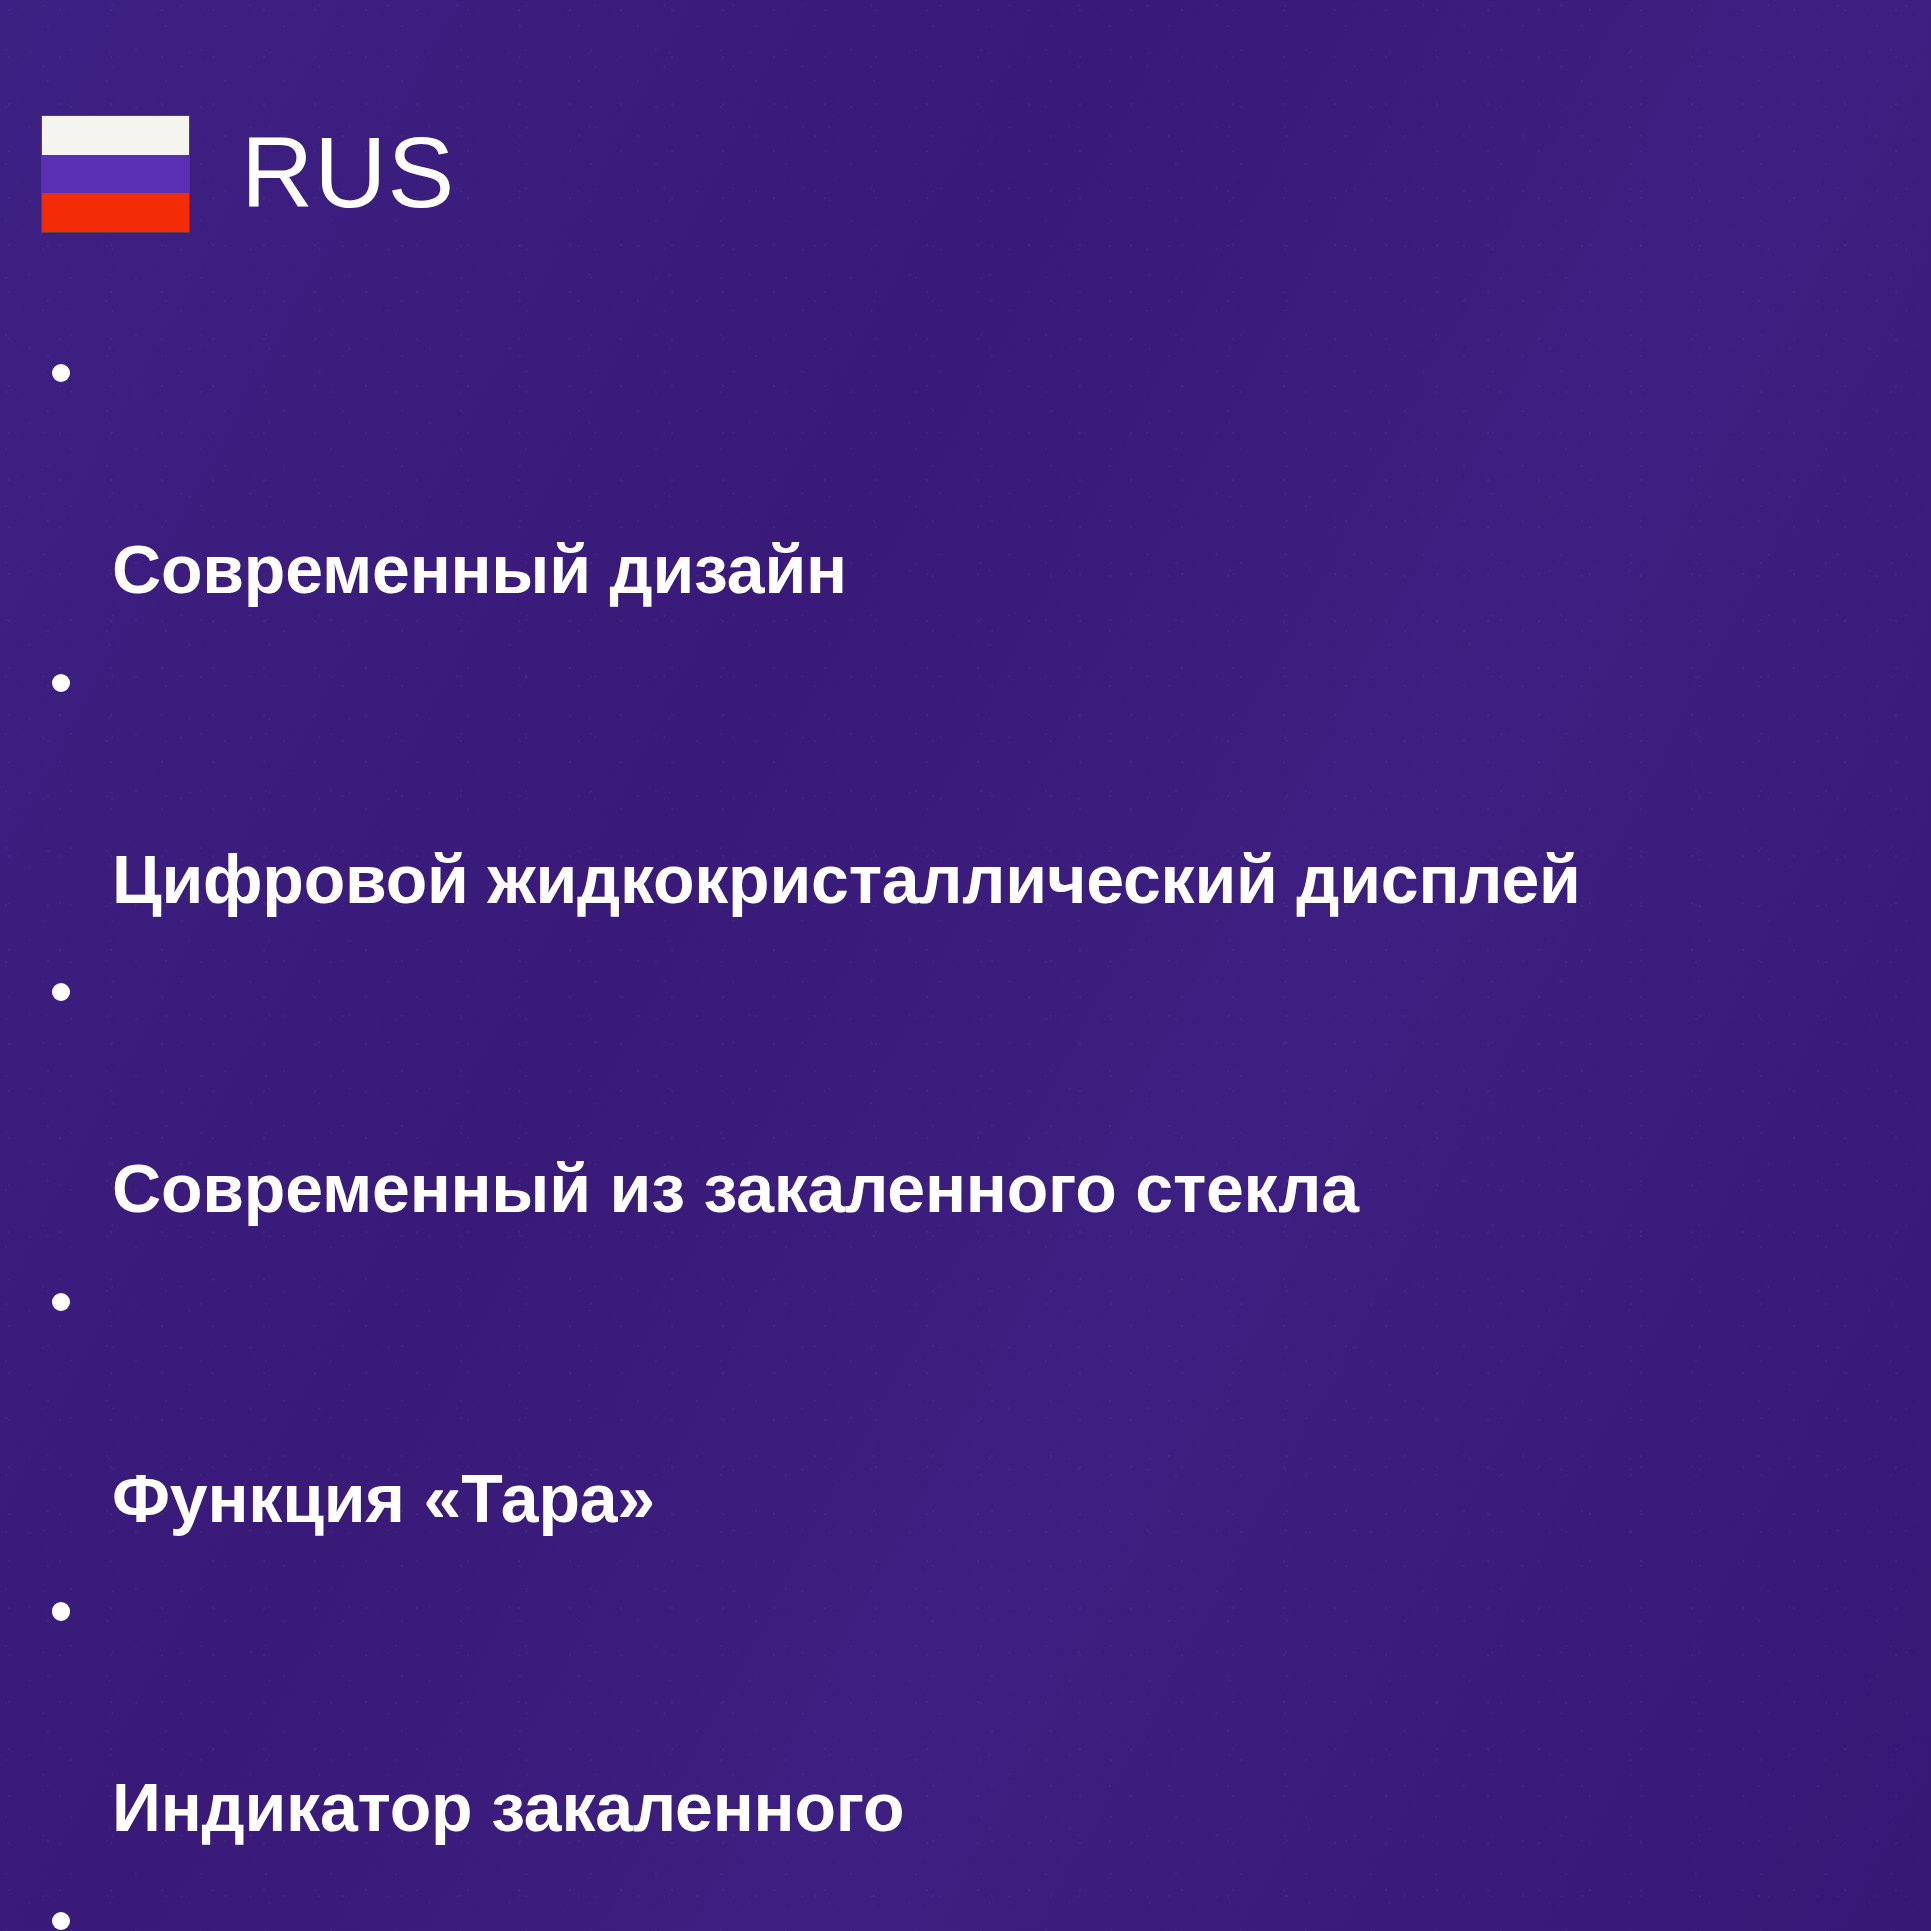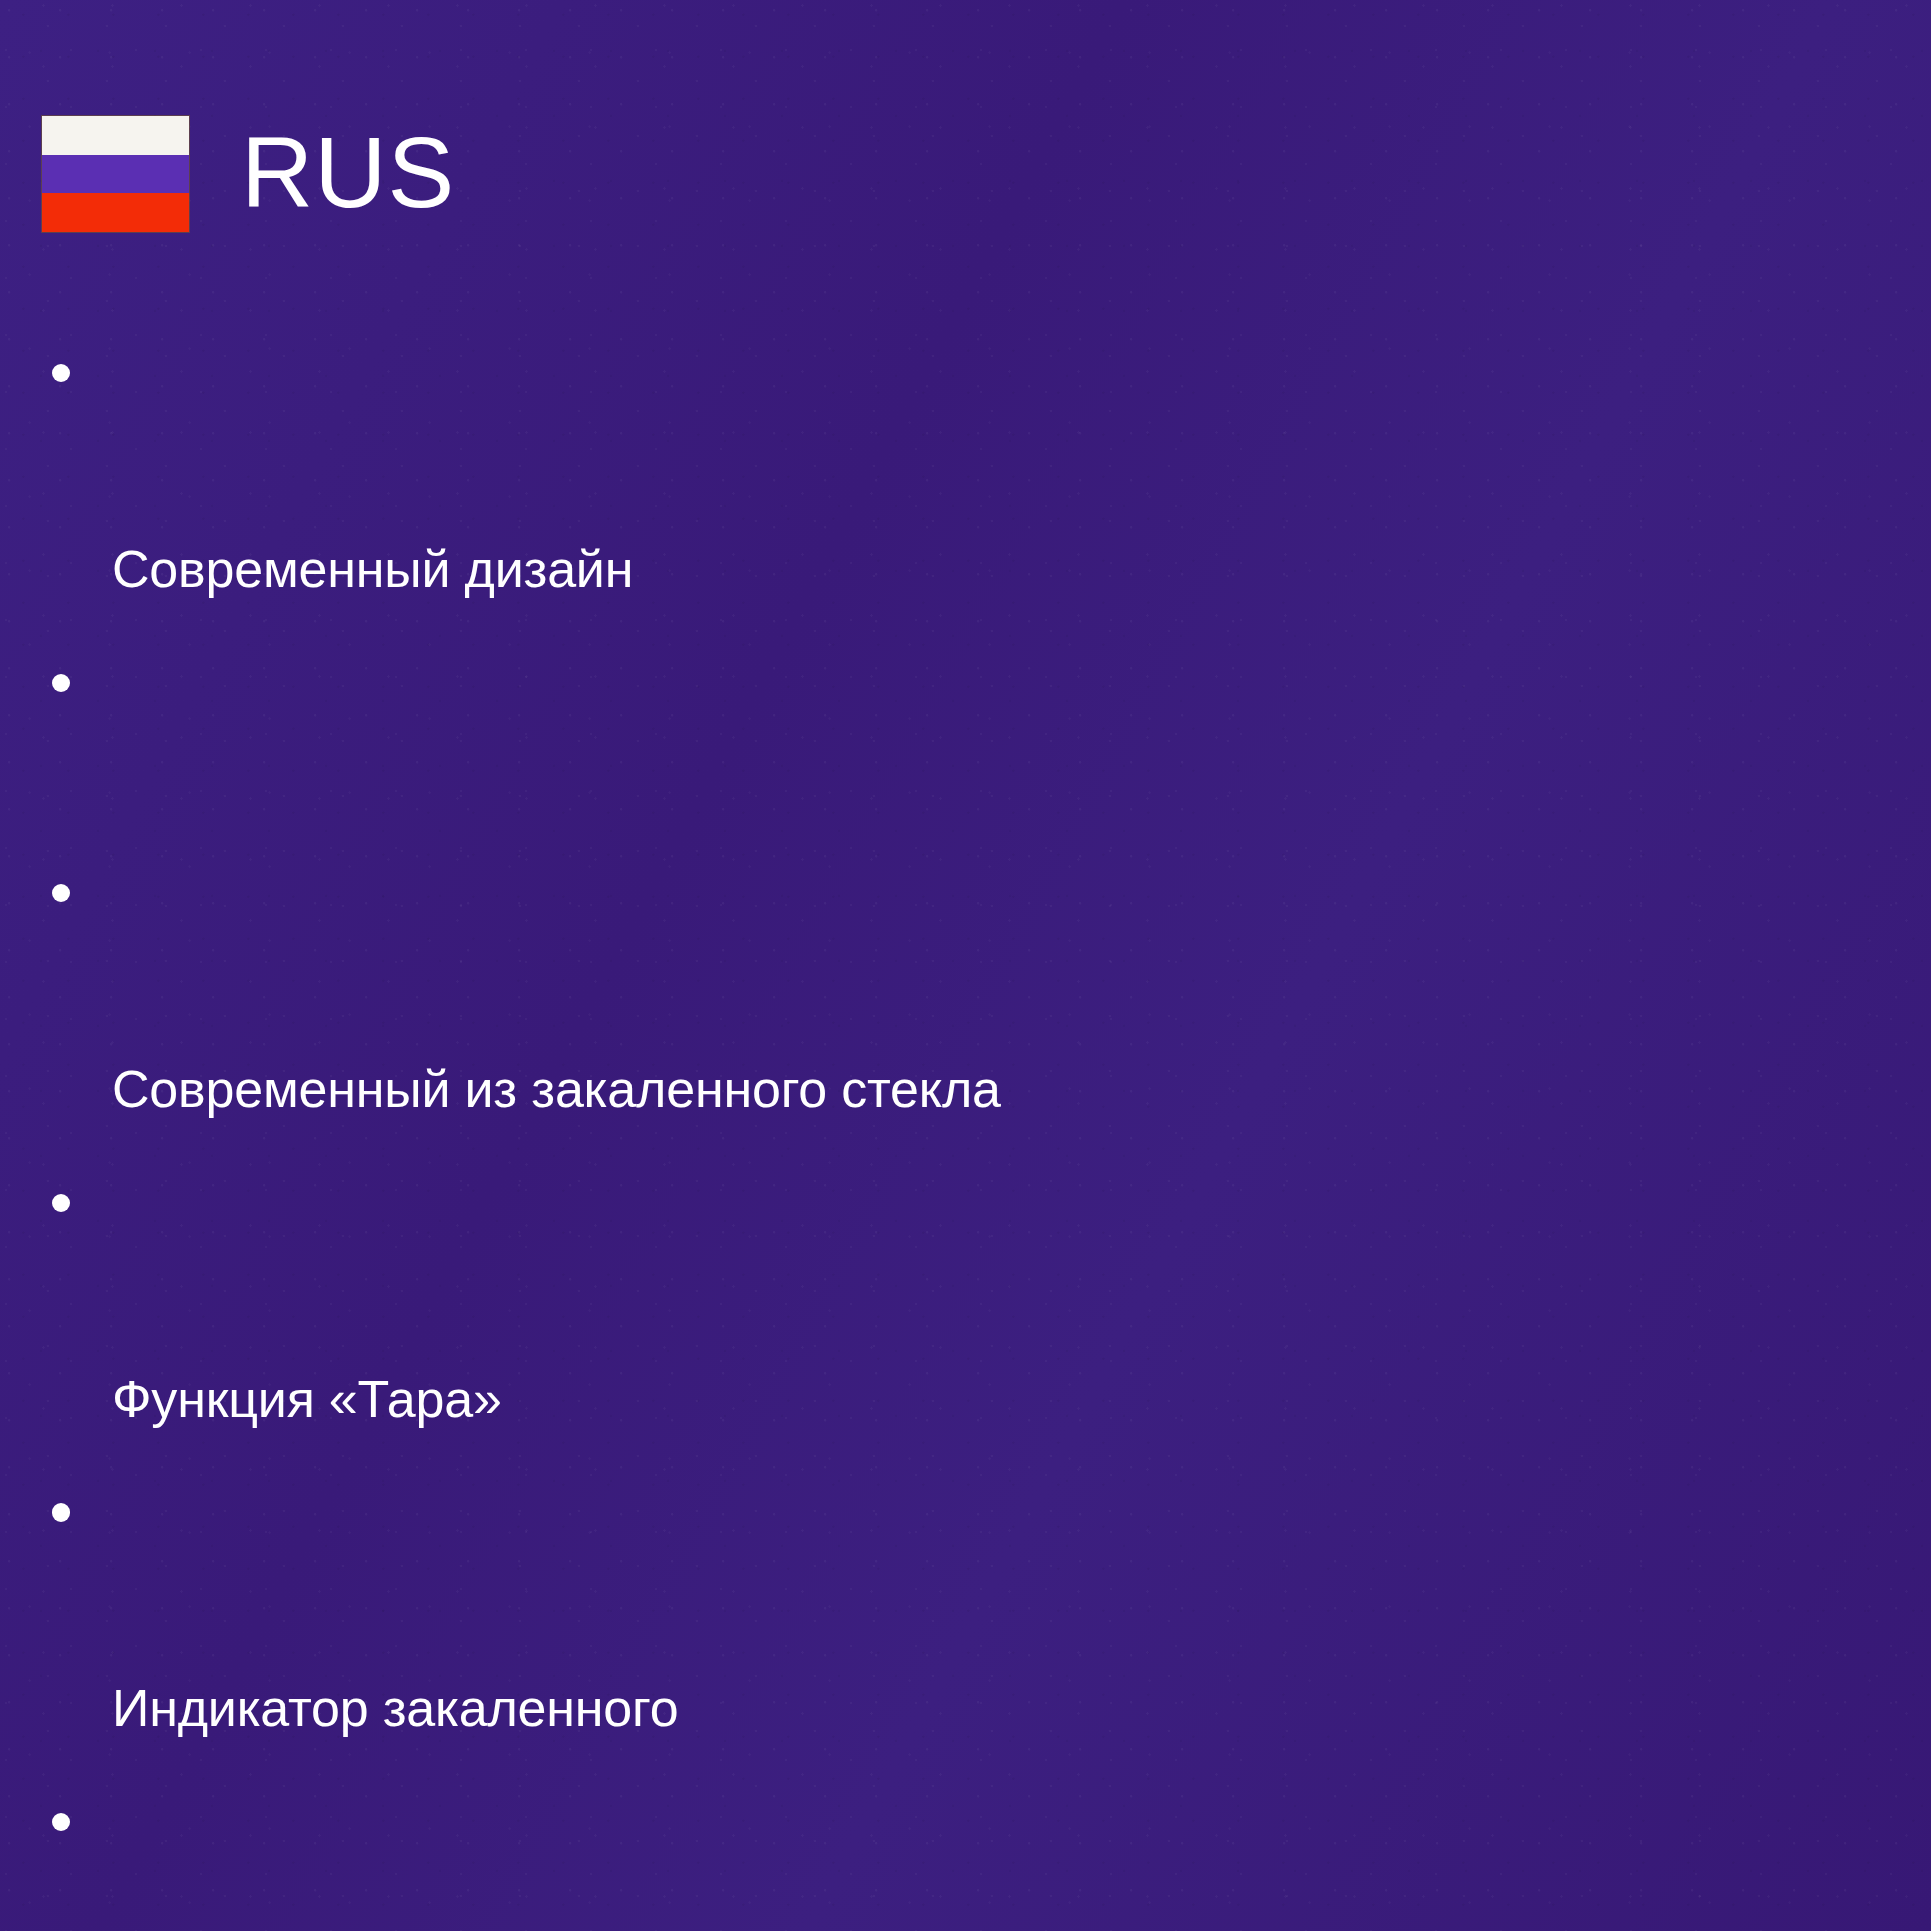--- a/index.html
+++ b/index.html
@@ -79,23 +79,23 @@
     top: 322px;
     width: 1863px;
     list-style: none;
     margin: 0;
     padding: 0;
   }
 
   .feature-item {
     position: relative;
     color: #ffffff;
-    font-size: 52px;
+    font-size: 68px;
     line-height: 99px;
-    font-weight: 400;
+    font-weight: 700;
     padding-left: 70px;
     margin: 0 0 12.6px 0;
     letter-spacing: -0.2px;
     white-space: pre-line;
   }
 
   .feature-item .bullet {
     position: absolute;
     left: 9.7px;
     top: 42px;
@@ -121,20 +121,21 @@
     <div class="lang-code">RUS</div>
   </div>
 
   <ul class="feature-list">
     <li class="feature-item">
       <span class="bullet"></span>
       <span class="feature-text">Современный дизайн</span>
     </li>
     <li class="feature-item">
       <span class="bullet"></span>
+      <span class="feature-text">Цифровой жидкокристаллический дисплей</span>
     </li>
     <li class="feature-item">
       <span class="bullet"></span>
       <span class="feature-text">Современный из закаленного стекла</span>
     </li>
     <li class="feature-item">
       <span class="bullet"></span>
       <span class="feature-text">Функция «Тара»</span>
     </li>
     <li class="feature-item">

